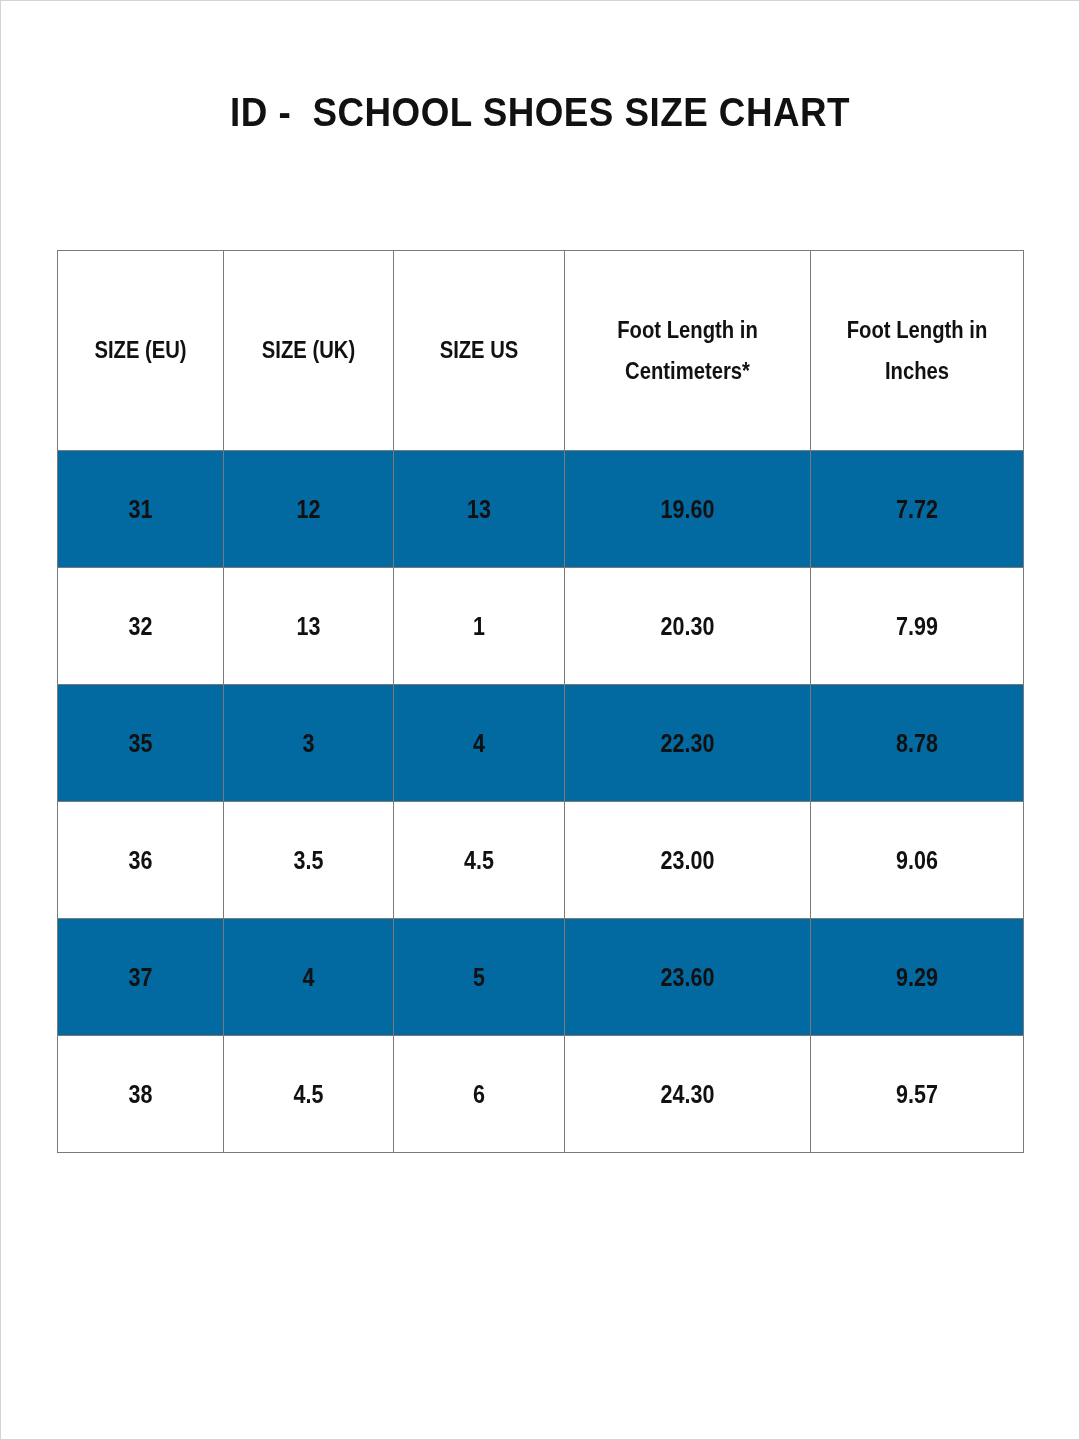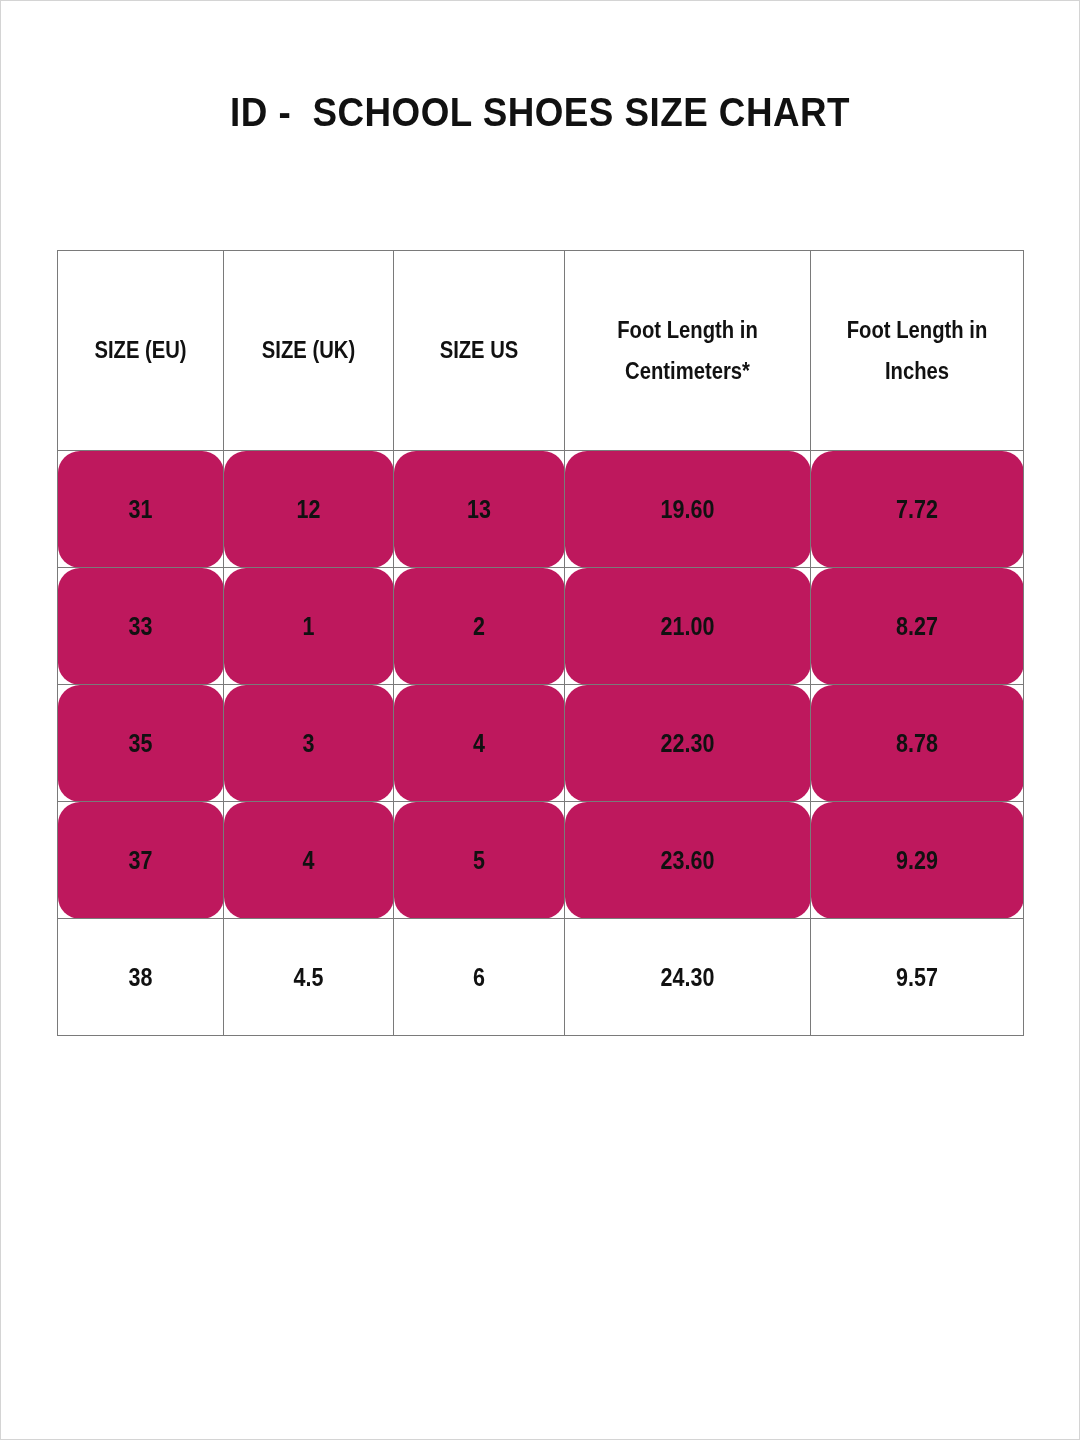--- a/index.html
+++ b/index.html
@@ -97,22 +97,21 @@
     font-weight: bold;
     font-size: 25px;
     background: #ffffff;
   }
   .size-table tbody td .cellv {
     display: block;
     transform: scaleX(0.86);
   }
 
   .size-table tbody tr.shaded td {
-    background: #be185d;
-    border-radius: 22px;
+    background: #0369a1;
   }
 </style>
 </head>
 <body>
 
 <div class="page">
 
   <div class="chart-title">ID -  SCHOOL SHOES SIZE CHART</div>
 
   <table class="size-table">
@@ -158,52 +157,69 @@
         <td>
             <span class="cellv">13</span>
           </td>
         <td>
             <span class="cellv">19.60</span>
           </td>
         <td>
             <span class="cellv">7.72</span>
           </td>
       </tr>
+      <tr>
+        <td>
+            <span class="cellv">32</span>
+          </td>
+        <td>
+            <span class="cellv">13</span>
+          </td>
+        <td>
+            <span class="cellv">1</span>
+          </td>
+        <td>
+            <span class="cellv">20.30</span>
+          </td>
+        <td>
+            <span class="cellv">7.99</span>
+          </td>
+      </tr>
       <tr class="shaded">
         <td>
-            <span class="cellv">33</span>
-          </td>
-        <td>
-            <span class="cellv">1</span>
-          </td>
-        <td>
-            <span class="cellv">2</span>
-          </td>
-        <td>
-            <span class="cellv">21.00</span>
-          </td>
-        <td>
-            <span class="cellv">8.27</span>
-          </td>
-      </tr>
-      <tr class="shaded">
-        <td>
             <span class="cellv">35</span>
           </td>
         <td>
             <span class="cellv">3</span>
           </td>
         <td>
             <span class="cellv">4</span>
           </td>
         <td>
             <span class="cellv">22.30</span>
           </td>
         <td>
             <span class="cellv">8.78</span>
+          </td>
+      </tr>
+      <tr>
+        <td>
+            <span class="cellv">36</span>
+          </td>
+        <td>
+            <span class="cellv">3.5</span>
+          </td>
+        <td>
+            <span class="cellv">4.5</span>
+          </td>
+        <td>
+            <span class="cellv">23.00</span>
+          </td>
+        <td>
+            <span class="cellv">9.06</span>
           </td>
       </tr>
       <tr class="shaded">
         <td>
             <span class="cellv">37</span>
           </td>
         <td>
             <span class="cellv">4</span>
           </td>
         <td>

